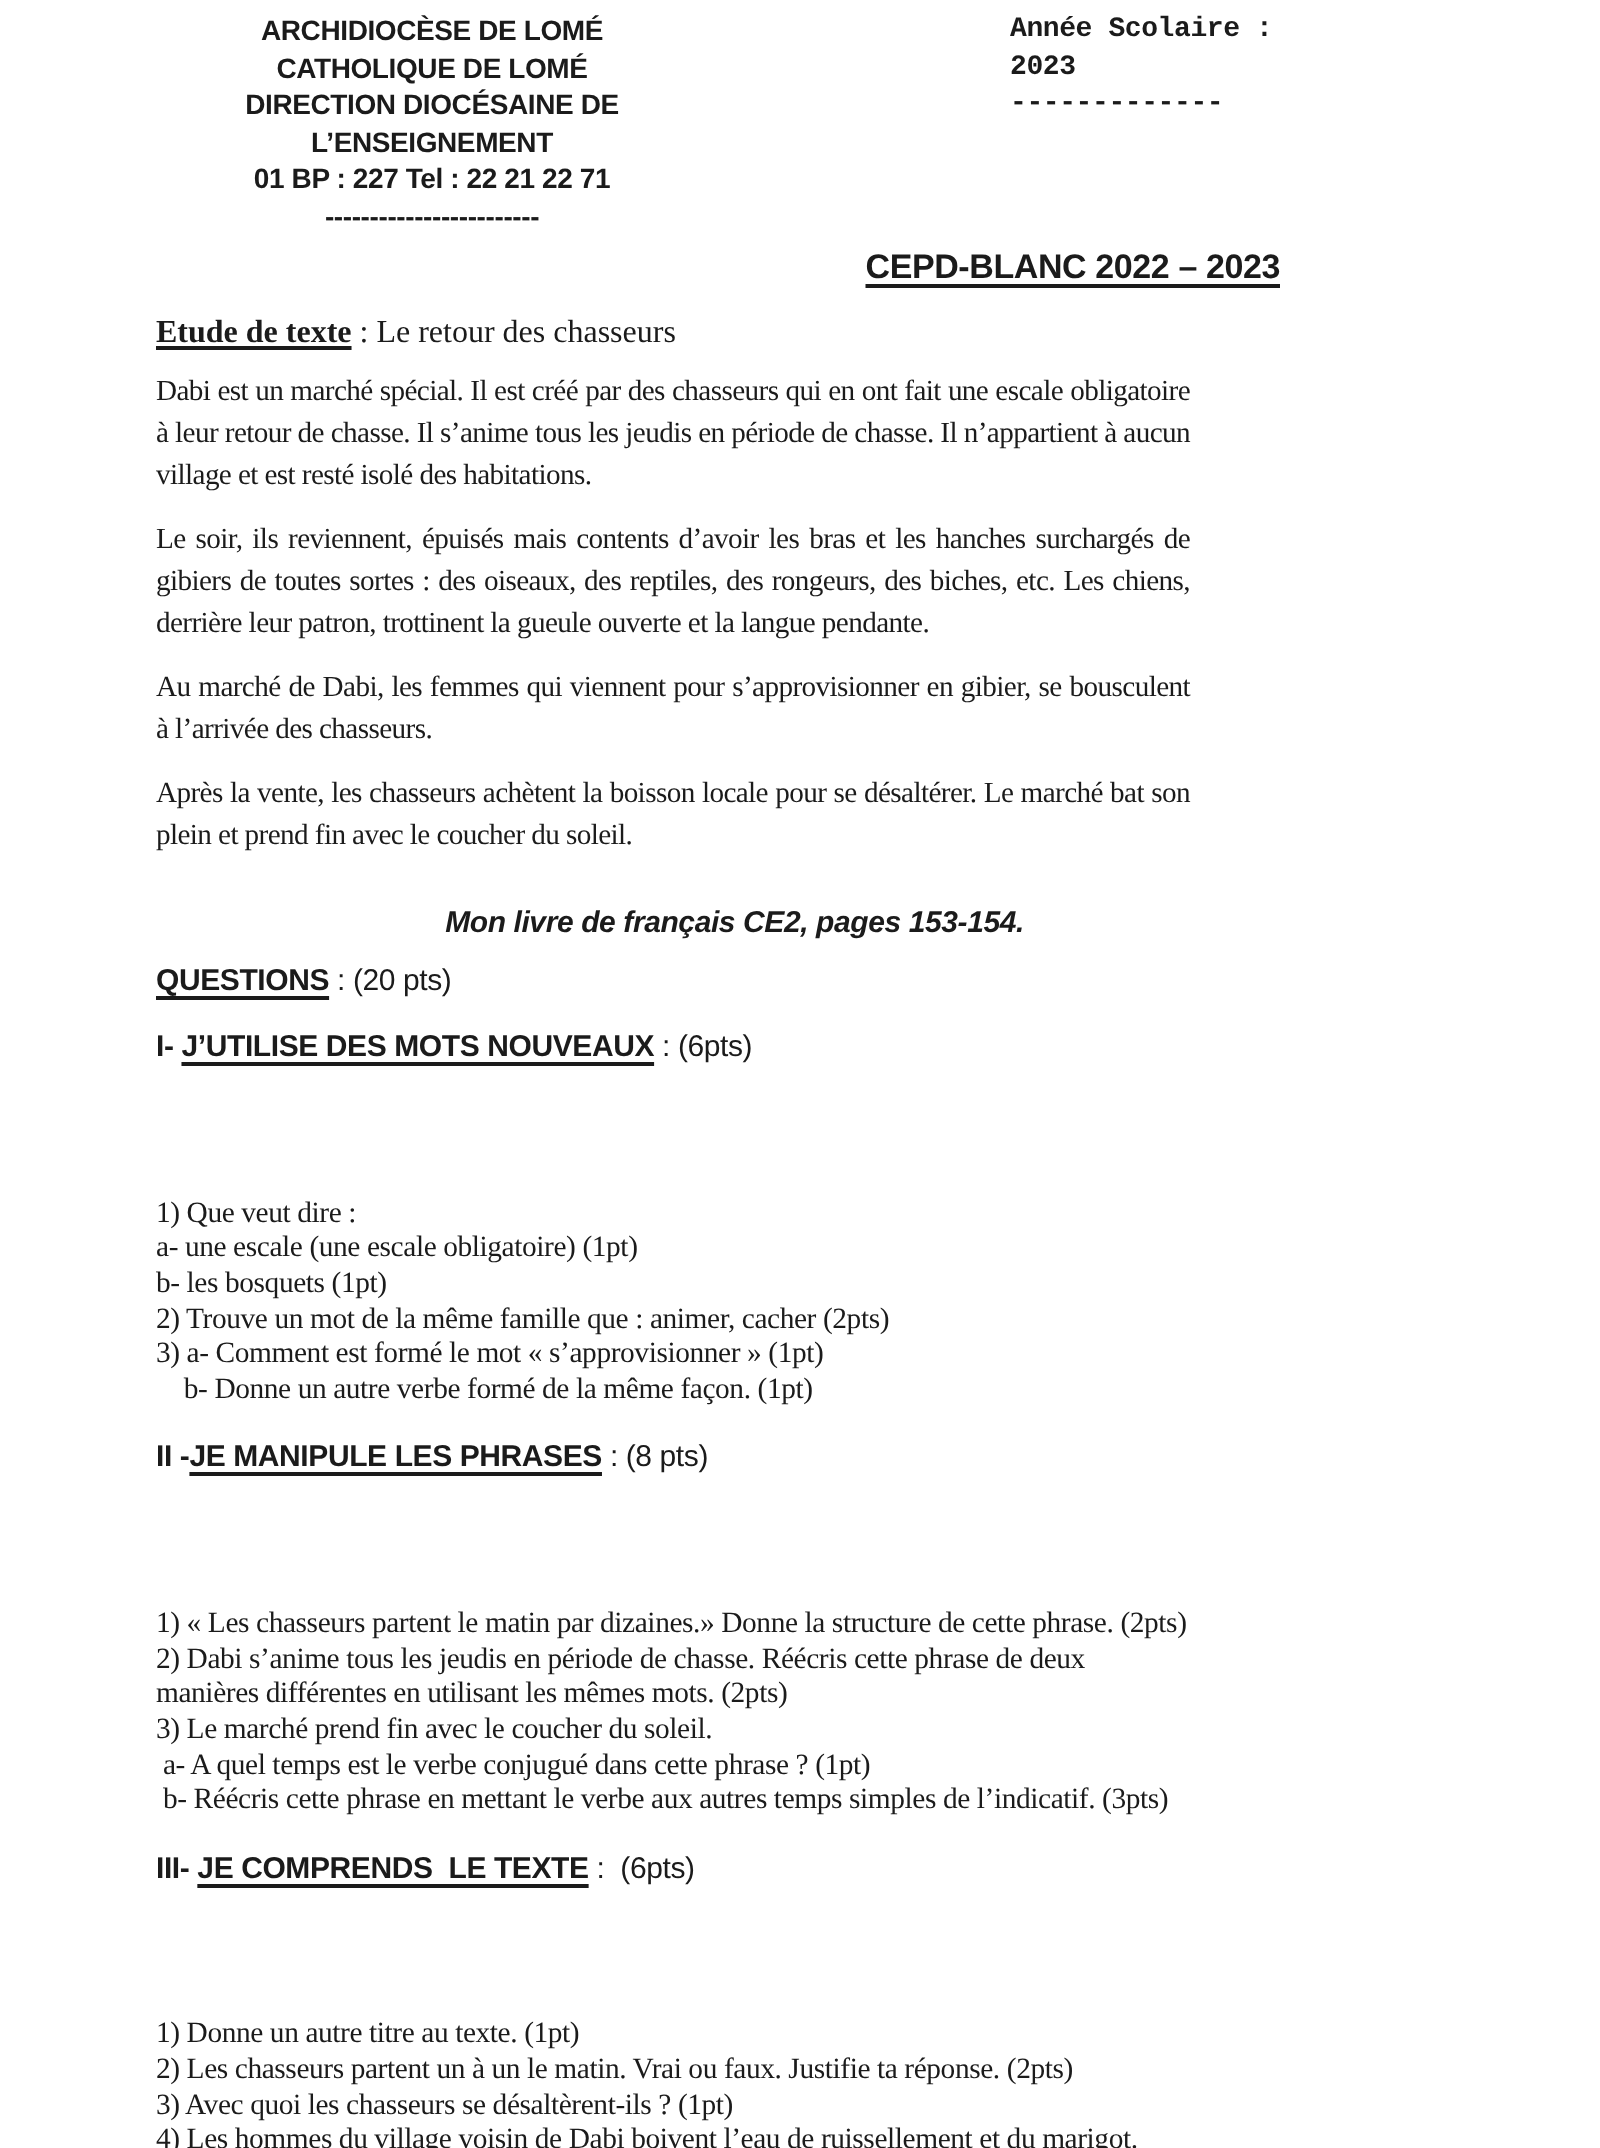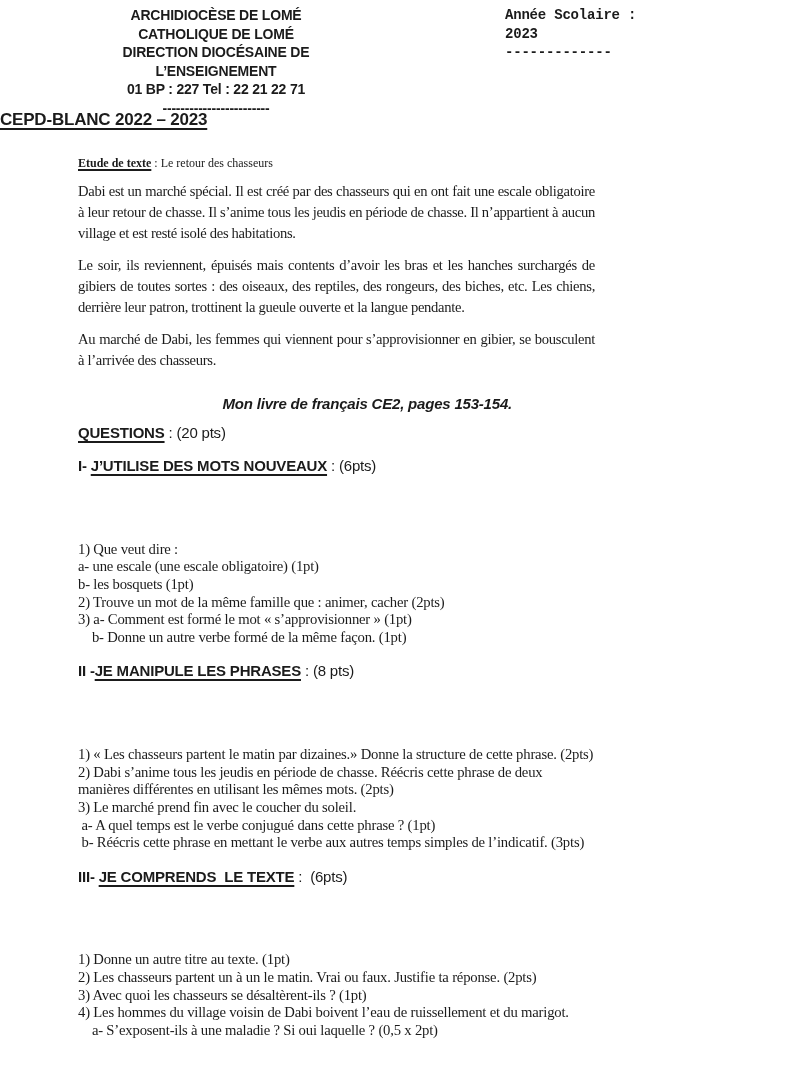--- a/index.html
+++ b/index.html
@@ -22,31 +22,31 @@
     letter-spacing: -0.2px;
   }
   .h-right {
     position: absolute; left: 505px; top: 6px; width: 205px;
     text-align: left;
     font-family: Liberation Mono, monospace;
     font-weight: bold; font-size: 14px; line-height: 18.5px;
     letter-spacing: -0.2px;
   }
   
-  .title-row { text-align: left; margin-top: 6px; }
+  .title-row { text-align: right; margin-top: 20px; }
   .title-row .u {
     font-family: "Liberation Sans", sans-serif;
     font-weight: bold; font-size: 17px; letter-spacing: -0.2px;
     text-decoration: underline;
     text-decoration-thickness: 2px;
     text-underline-offset: 3px;
   }
   
   .content { margin: 0 45px 0 78px; }
-  .etude { margin-top: 26px; font-size: 12px; }
+  .etude { margin-top: 14px; font-size: 16px; }
   .etude .label {
     font-weight: bold;
     text-decoration: underline;
     text-decoration-thickness: 1.5px;
     text-underline-offset: 2px;
   }
   p.body-par {
     font-size: 14.6px; line-height: 21px; letter-spacing: -0.3px;
     text-align: justify;
     margin: 0 0 11px 0;
@@ -107,20 +107,21 @@
 
   <div class="content">
 
     <div class="etude"><span class="label">Etude de texte</span><span> : Le retour des chasseurs</span></div>
 
     <div>
 
     <p class="body-par">Dabi est un marché spécial. Il est créé par des chasseurs qui en ont fait une escale obligatoire à leur retour de chasse. Il s’anime tous les jeudis en période de chasse. Il n’appartient à aucun village et est resté isolé des habitations.</p>
         <p class="body-par">Le soir, ils reviennent, épuisés mais contents d’avoir les bras et les hanches surchargés de gibiers de toutes sortes : des oiseaux, des reptiles, des rongeurs, des biches, etc. Les chiens, derrière leur patron, trottinent la gueule ouverte et la langue pendante.</p>
         <p class="body-par">Au marché de Dabi, les femmes qui viennent pour s’approvisionner en gibier, se bousculent à l’arrivée des chasseurs.</p>
+        <p class="body-par">Après la vente, les chasseurs achètent la boisson locale pour se désaltérer. Le marché bat son plein et prend fin avec le coucher du soleil.</p>
       </div>
 
     <div class="source">Mon livre de français CE2, pages 153-154.</div>
 
     <div class="q-head"><span class="u">QUESTIONS</span><span> : (20 pts)</span></div>
 
     <div class="sec">
       <div class="sec-head"><span class="b">I- </span><span class="u">J’UTILISE DES MOTS NOUVEAUX</span><span> : (6pts)</span></div>
       <div class="q-list">
         

